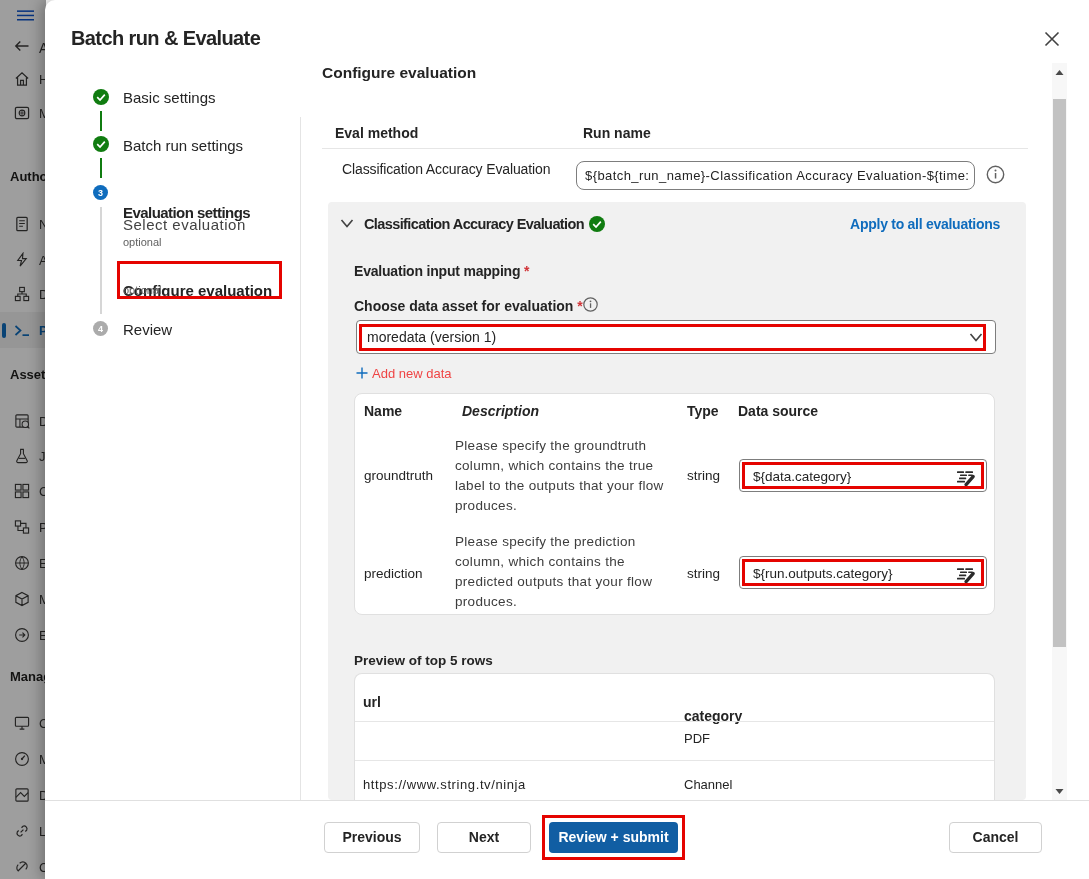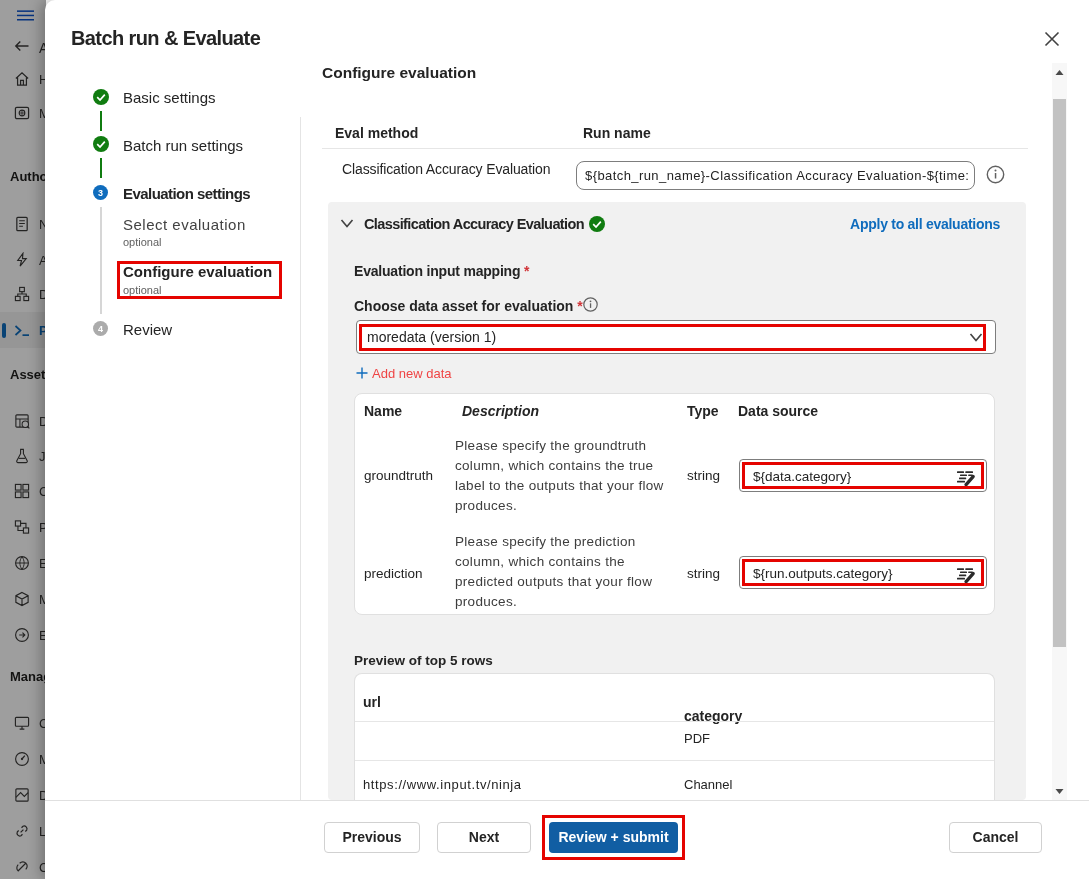--- a/index.html
+++ b/index.html
@@ -22,21 +22,21 @@
 
   #mtitle { left:26px; top:27px; font-size:20px; font-weight:700; color:#242424; letter-spacing:-0.6px; }
   #xbtn { left:999px; top:31px; width:16px; height:16px; }
 
   
   .step-label { position:absolute; font-size:15px; color:#242424; white-space:nowrap; }
   .vline { position:absolute; width:2px; }
   #vdivider { left:255px; top:117px; width:1px; height:683px; background:#e4e4e4; }
 
   
-  .b600 { font-weight:700; }
+  .b600 { font-weight:700;margin-top:19px; }
   #cfg-h { left:277px; top:64px; font-size:15.5px; font-weight:700; color:#242424; }
   .colhdr { position:absolute; font-size:14px; font-weight:700; color:#242424; }
   #hr1 { left:277px; top:148px; width:706px; height:1px; background:#e6e6e6; }
   #evalname { left:297px; top:161px; font-size:14px; color:#242424; letter-spacing:-0.12px; }
   #runname-input { left:531px; top:161px; width:399px; height:29px; border:1px solid #7d7d7d; border-radius:8px; background:#fff; }
   #runname-input span { position:absolute; left:8px; top:6px; font-size:13px; letter-spacing:0.42px; color:#242424; white-space:nowrap; }
 
   
   #card { left:283px; top:202px; width:698px; height:598px; background:#f1f1f1; border-radius:4px; }
 
@@ -330,21 +330,21 @@
   </svg>
   <div class="red-box" style="left:697px; top:559px; width:242px; height:27px;"></div>
 
   <div class="abs" style="left:309px; top:653px; font-size:13.5px; font-weight:700; color:#242424;">Preview of top 5 rows</div>
   <div class="wtable" style="left:309px; top:673px; width:641px; height:127px; border-radius:8px 8px 0 0; border-bottom:none;"></div>
   <div class="colhdr" style="left:318px; top:694px;">url</div>
   <div class="colhdr" style="left:639px; top:694px;margin-top:14px;">category</div>
   <div class="abs" style="left:310px; top:721px; width:639px; height:1px; background:#e6e6e6;"></div>
   <div class="cell" style="left:639px; top:731px; font-size:13px;">PDF</div>
   <div class="abs" style="left:310px; top:760px; width:639px; height:1px; background:#e6e6e6;"></div>
-  <div class="cell" style="left:318px; top:777px; font-size:13px; letter-spacing:0.6px;">https://www.input.tv/ninja</div>
+  <div class="cell" style="left:318px; top:777px; font-size:13px; letter-spacing:0.6px;">https://www.string.tv/ninja</div>
   <div class="cell" style="left:639px; top:777px; font-size:13px;">Channel</div>
 
   <div id="footline" class="abs"></div>
   <div class="btn" style="left:279px; top:822px; width:96px;">Previous</div>
   <div class="btn" style="left:392px; top:822px; width:94px;">Next</div>
   <div class="btn" id="btn-review" style="left:504px; top:822px; width:129px;">Review + submit</div>
   <div class="red-box" style="left:497px; top:815px; width:143px; height:45px;"></div>
   <div class="btn" style="left:904px; top:822px; width:93px;">Cancel</div>
 
   <div class="abs" style="left:1007px; top:63px; width:15px; height:737px; background:#f7f7f7;"></div>

